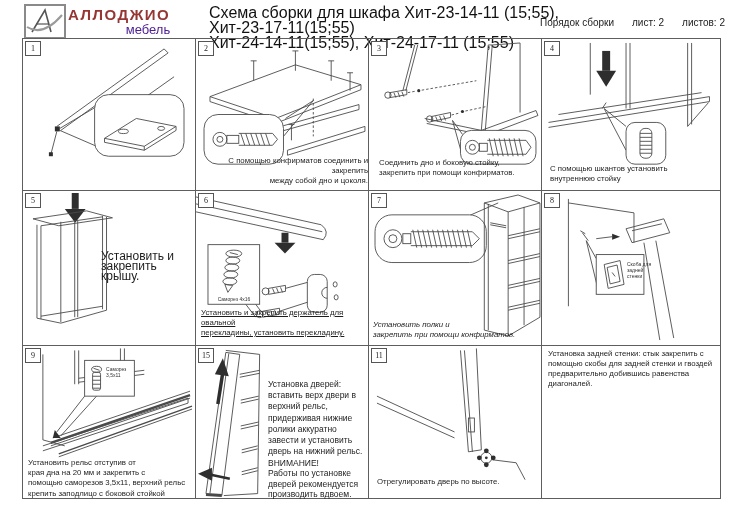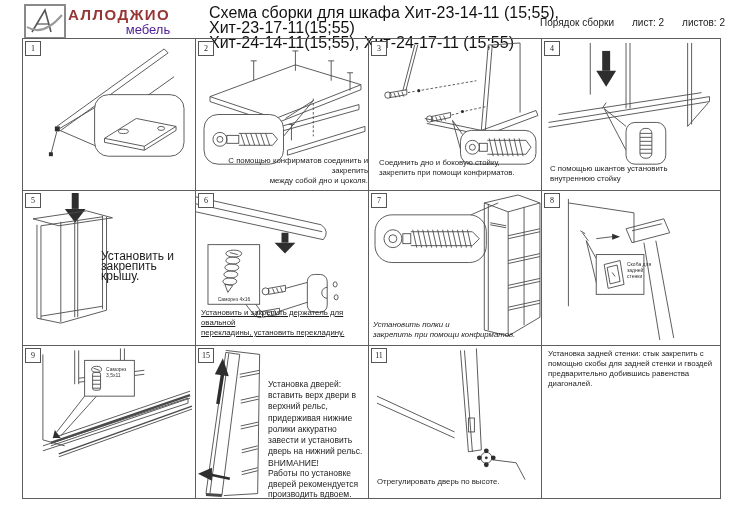--- a/index.html
+++ b/index.html
@@ -363,20 +363,24 @@
         <ellipse cx="74" cy="23" rx="5" ry="3"></ellipse>
           <line x1="71" y1="22" x2="77" y2="24"></line>
         <rect x="70" y="26" width="8" height="18" rx="2"></rect>
         <line x1="70" y1="30" x2="78" y2="30"></line>
           <line x1="70" y1="34" x2="78" y2="34"></line>
         <line x1="70" y1="38" x2="78" y2="38"></line>
           <line x1="70" y1="42" x2="78" y2="42"></line>
       </svg>
       <div class="tinylabel" style="left:83px;top:20px;font-size:5px;line-height:6px;">Саморез
 3,5х11</div>
+      <div class="caption" style="left:5px;top:112px;line-height:10.2px;">Установить рельс  отступив от
+края дна на 20 мм и закрепить  с
+помощью саморезов 3,5х11, верхний рельс
+крепить заподлицо с боковой стойкой</div>
     </div>
 
     <div class="cell last-row" style="left:173px;top:307px;width:173px;height:152px;">
       <div class="num">15</div>
       <svg class="drawing" viewBox="0 0 173 152">
         <line x1="64" y1="8" x2="62" y2="148"></line>
           <line x1="30" y1="4" x2="64" y2="8"></line>
         <line x1="28" y1="150" x2="62" y2="148"></line>
         <line x1="44" y1="28" x2="64" y2="24"></line>
           <line x1="44" y1="31" x2="64" y2="27"></line>

